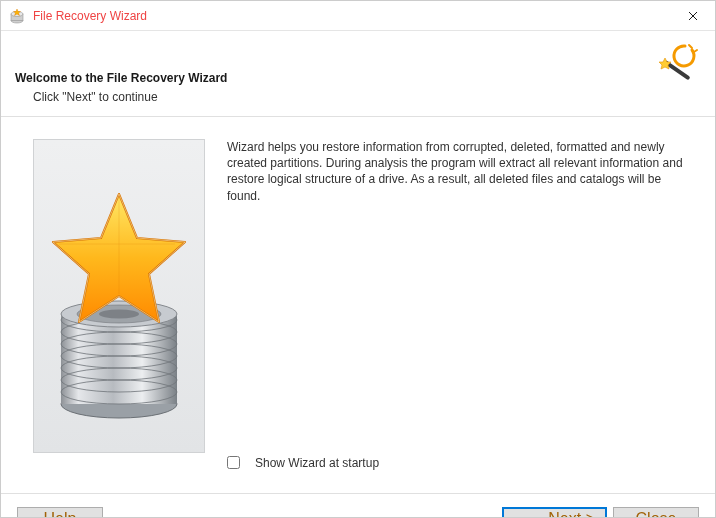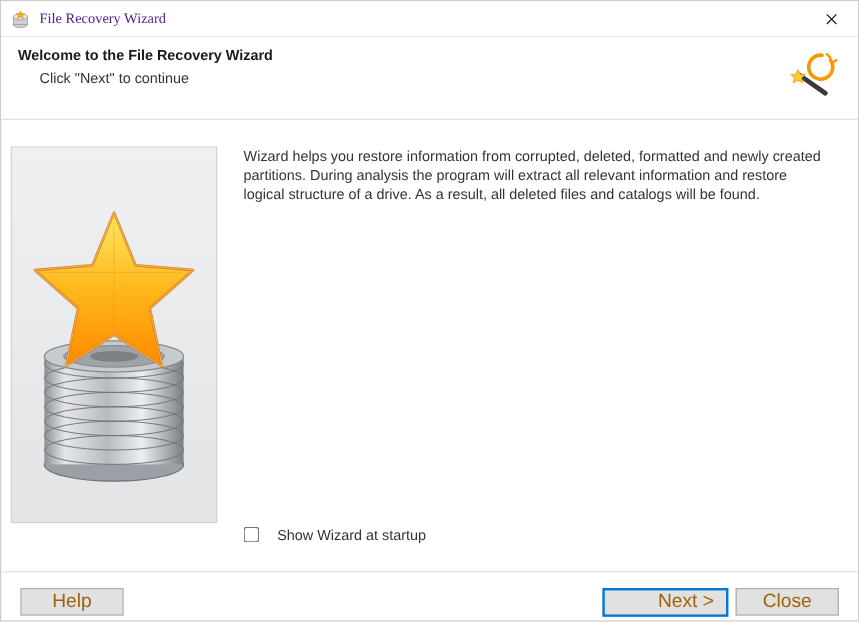--- a/index.html
+++ b/index.html
@@ -22,41 +22,40 @@
     }
     .titlebar .app-icon {
       width: 16px; height: 16px;
       margin-right: 8px;
       display: flex;
       align-items: center;
       justify-content: center;
     }
     .titlebar .title {
       flex: 1;
-      color: #4c1d95;
-      font-size: 12px;
-      font-family: Liberation Serif, serif;
+      color: #ef4444;
+      font-size: 12px;
     }
     .titlebar .close {
       width: 45px;
       height: 30px;
       display: flex;
       align-items: center;
       justify-content: center;
       cursor: pointer;
       margin-right: -8px;
     }
     .titlebar .close svg { width: 10px; height: 10px; }
     .header {
       padding: 8px 14px 12px 14px;
       display: flex;
       align-items: flex-start;
       background: #fff;
     }
-    .header-text { flex: 1; }
+    .header-text { flex: 1; margin-top: 32px; }
     .header-text h1 {
       font-size: 12px;
       font-weight: bold;
       color: #1a1a1a;
       margin-bottom: 5px;
     }
     .header-text p {
       font-size: 12px;
       color: #333;
       padding-left: 18px;
@@ -68,21 +67,21 @@
       justify-content: center;
       padding-top: 2px;
     }
     .divider {
       height: 1px;
       background: #e0e0e0;
       margin: 0;
     }
     .content {
       display: flex;
-      padding: 22px 26px 18px 8px;
+      padding: 22px 26px 18px 32px;
       gap: 22px;
       height: 376px;
     }
     .illustration {
       width: 172px;
       height: 314px;
       background: linear-gradient(to bottom, #eff0f1 0%, #e2e4e6 100%);
       border: 1px solid #d0d2d4;
       display: flex;
       align-items: center;

